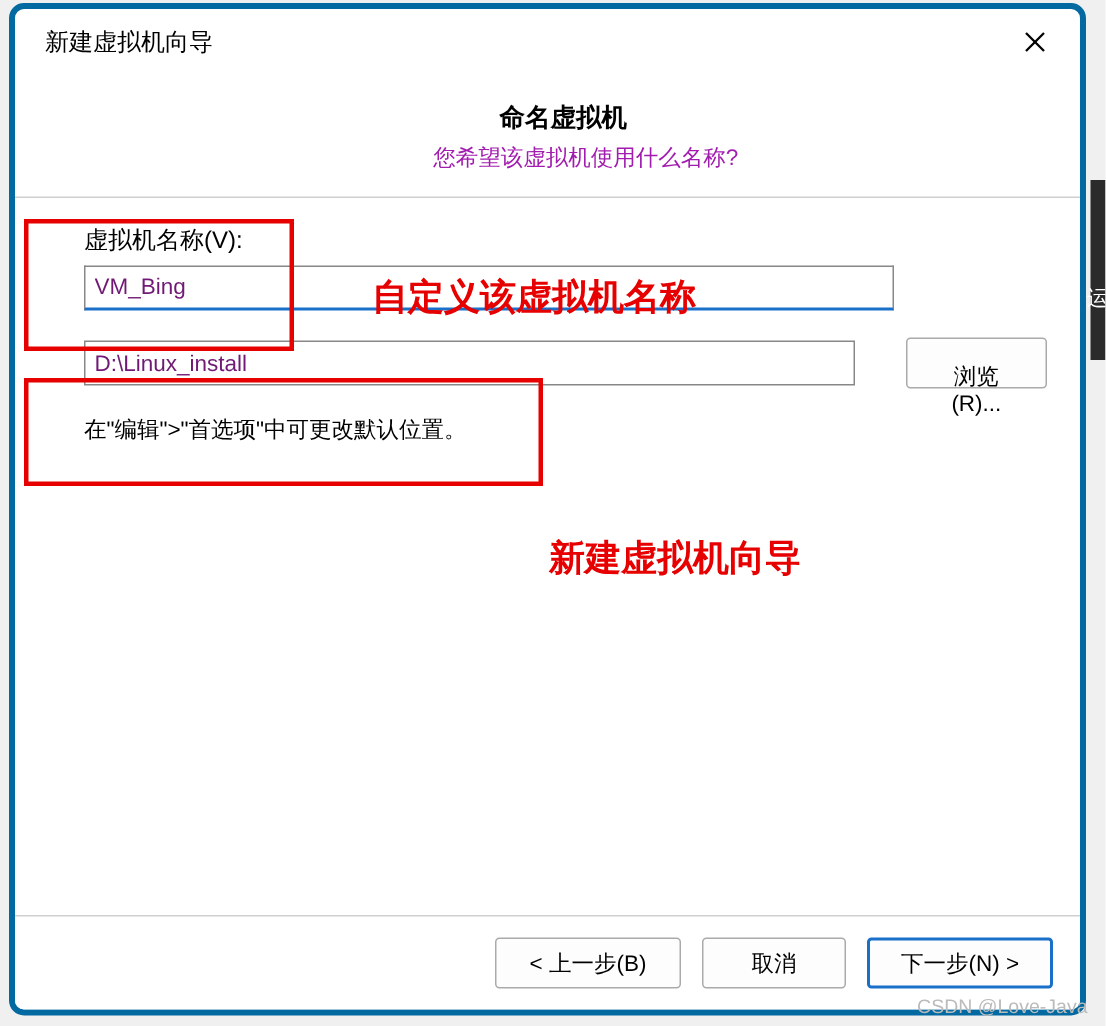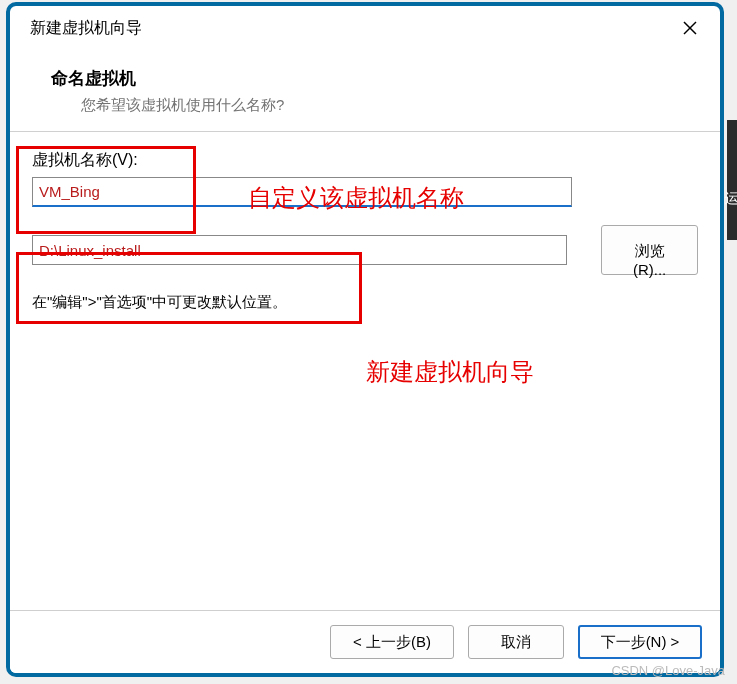--- a/index.html
+++ b/index.html
@@ -46,71 +46,73 @@
       align-items: center;
       justify-content: center;
       cursor: pointer;
       font-size: 18px;
       color: #000;
       background: transparent;
       border: none;
     }
     .header-section {
       padding: 16px 20px 16px 41px;
+      text-align: center;
     }
     .header-title {
       font-size: 17px;
       font-weight: 700;
       color: #000;
       margin-bottom: 6px;
     }
     .header-subtitle {
       font-size: 15px;
-      color: #737373;
+      color: #a21caf;
       padding-left: 30px;
     }
     .divider {
       border: none;
       border-top: 1px solid #d0d0d0;
       margin: 0;
     }
     .body-area {
       flex: 1;
       position: relative;
       padding: 18px 22px;
+      margin-left: 24px;
     }
     .field-group {
       margin-bottom: 18px;
     }
     .field-label {
       font-size: 16px;
       color: #000;
       margin-bottom: 6px;
       display: block;
     }
     .text-input {
       width: 540px;
       height: 30px;
       border: 1px solid #888;
       padding: 2px 6px;
       font-size: 15px;
       font-family: inherit;
-      color: #b91c1c;
+      color: #701a75;
       outline: none;
     }
     .name-input {
       border-bottom: 2px solid #1a6fc9;
     }
     .location-row {
       display: flex;
       align-items: center;
       gap: 34px;
     }
     .browse-btn {
-      height: 50px;
+      height: 34px;
       padding: 16px 16px;
       font-size: 15px;
       font-family: inherit;
       background: #fdfdfd;
       border: 1px solid #aaa;
       border-radius: 3px;
       cursor: pointer;
       color: #000;
     }
     .hint-text {
@@ -133,21 +135,21 @@
     .annot-box-2 {
       left: 16px;
       top: 252px;
       width: 346px;
       height: 72px;
     }
     .annot-text {
       position: absolute;
       color: #e60000;
       font-size: 24px;
-      font-weight: 400;
+      font-weight: 700;
       pointer-events: none;
     }
     .annot-text-1 {
       left: 248px;
       top: 182px;
     }
     .annot-text-2 {
       left: 366px;
       top: 356px;
     }

